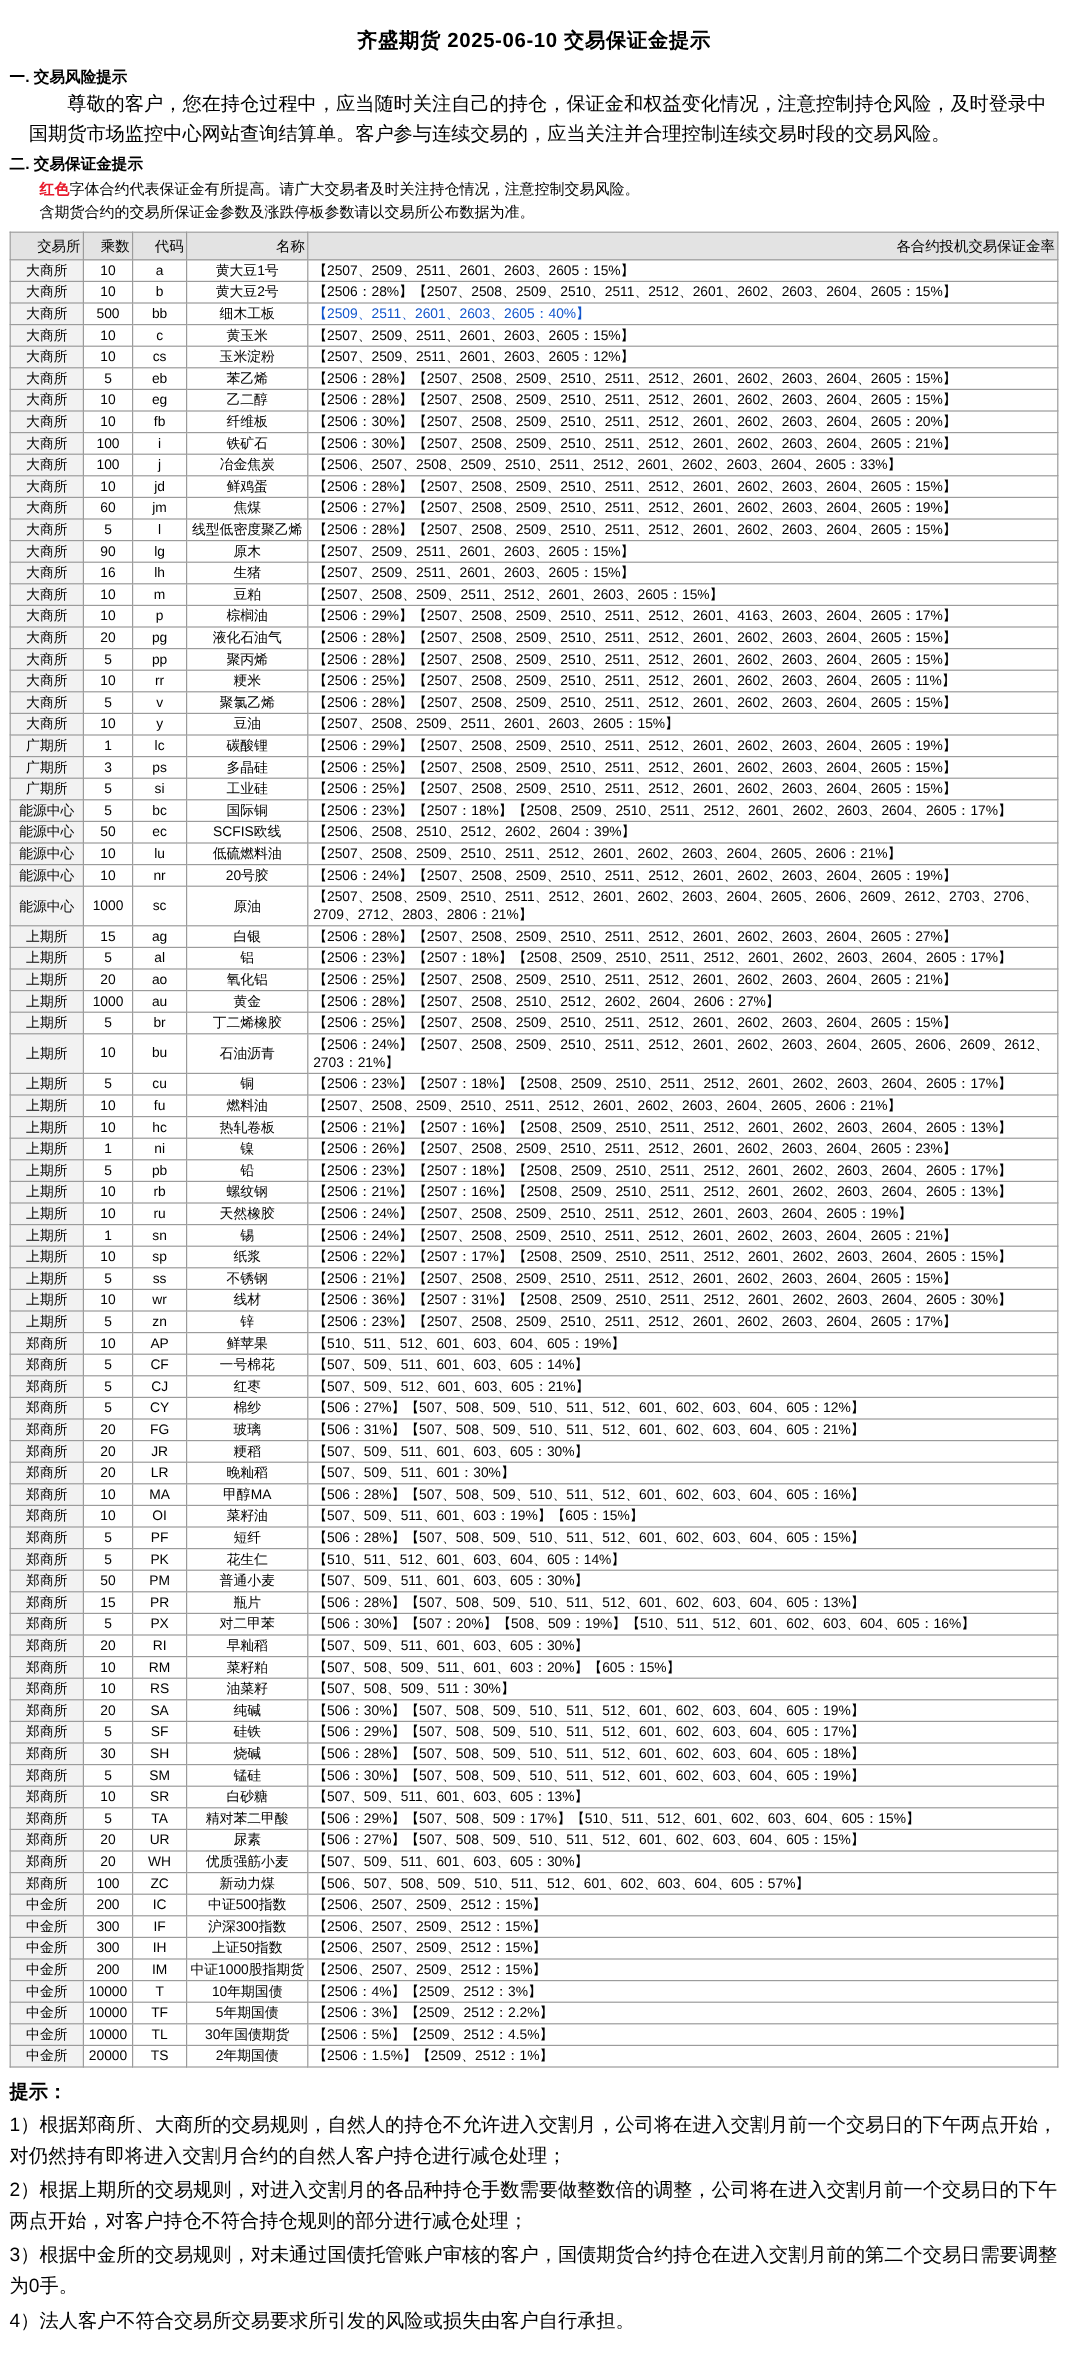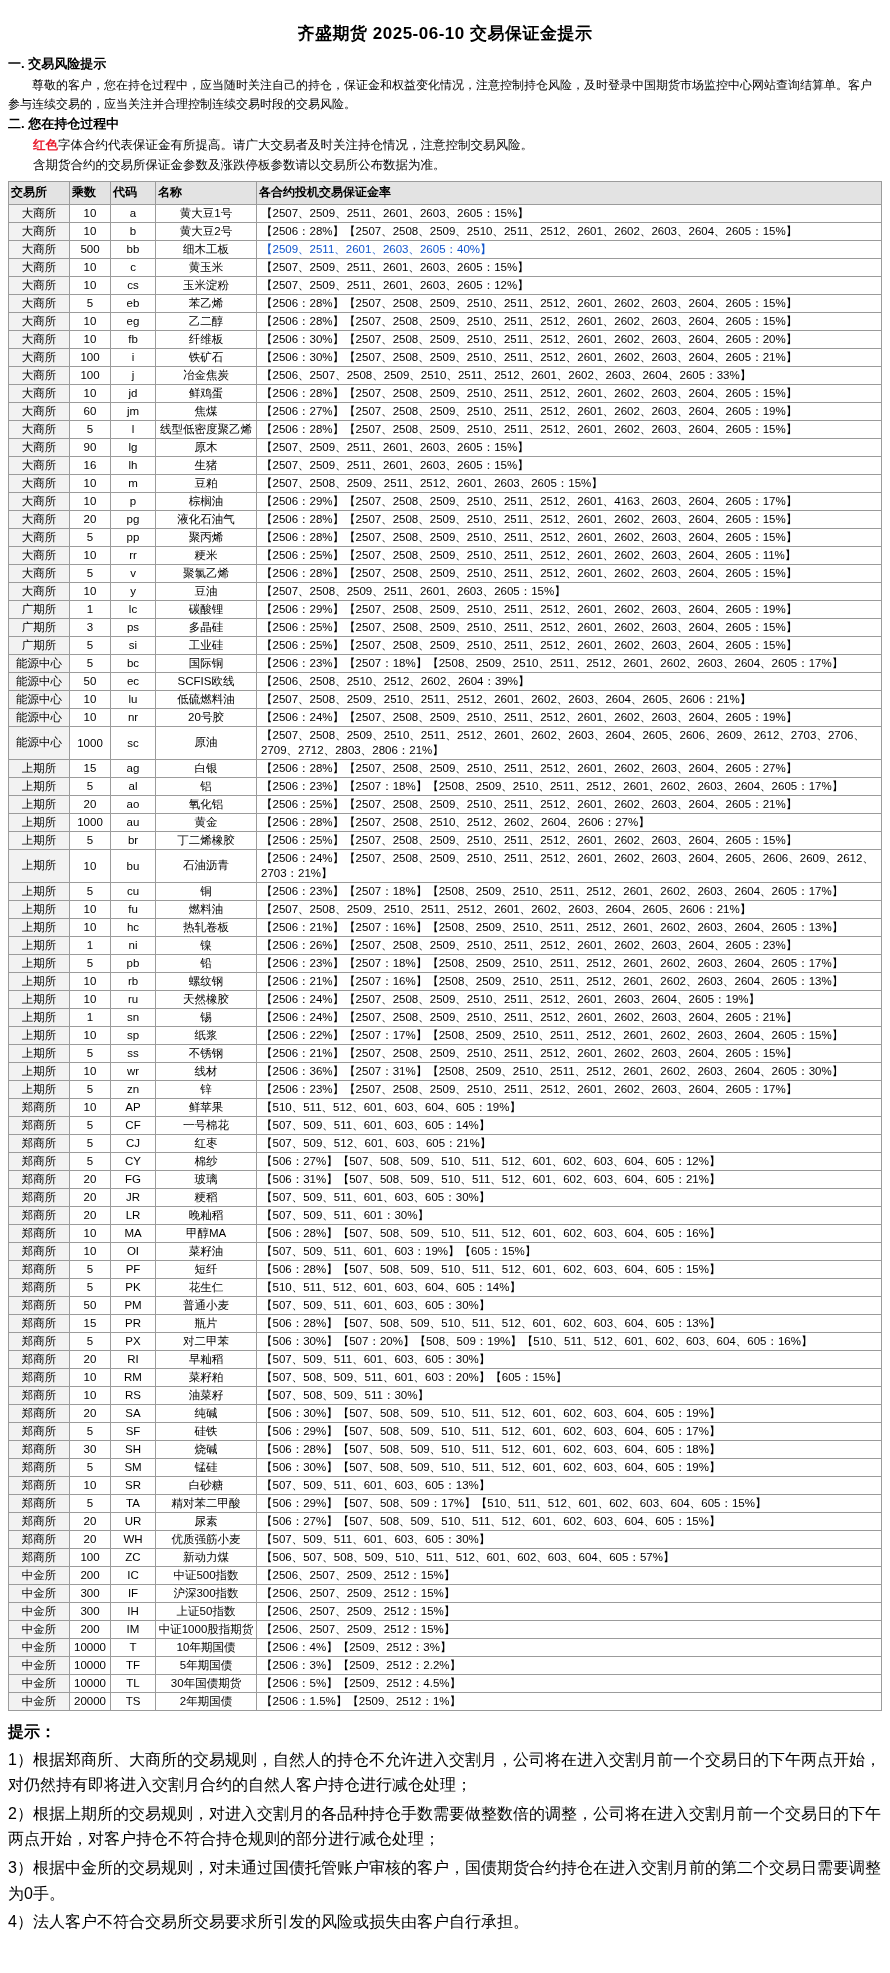--- a/index.html
+++ b/index.html
@@ -1,25 +1,25 @@
 <!DOCTYPE html>
 <html><head>
 <meta charset="utf-8">
 <style>
   html,body{margin:0;padding:0;background:#fff;}
   body{font-family:"Liberation Sans","DejaVu Sans",sans-serif;color:#000;}
   .page{width:890px;margin:0 auto;padding:16px 8px 10px 8px;box-sizing:border-box;}
   .title{text-align:center;font-size:17px;font-weight:bold;padding:6px 0 8px 0;letter-spacing:.5px;}
   .sec-title{font-size:13px;font-weight:bold;margin:2px 0 3px 0;}
-  .para{font-size:12px;line-height:1.55;text-indent:2em;margin:0 0 2px 0;}
+  .para{font-size:16px;line-height:1.55;text-indent:2em;margin:0 0 2px 16px;}
   .para2{font-size:12.5px;line-height:1.55;text-indent:2em;margin:0;font-family:Liberation Serif, serif;}
   .red{color:#e8192c;font-weight:bold;}
   table{border-collapse:collapse;width:100%;table-layout:fixed;margin-top:6px;}
   th,td{border:1px solid #9b9b9b;font-size:11.5px;padding:1px 2px;vertical-align:middle;}
-  thead th{background:#e3e3e3;font-weight:bold;text-align:left;height:20px;font-size:12px;}
+  thead th{background:#e3e3e3;font-weight:normal;text-align:right;height:20px;font-size:12px;}
   td.exch{text-align:center;width:56px;background:#f2f2f2;}
   td.lot{text-align:center;width:36px;}
   td.code{text-align:center;width:40px;}
   td.name{text-align:center;width:96px;}
   td.rate{text-align:left;padding-left:4px;}
   tbody tr{height:15px;}
   .blue{color:#1155cc;}
   .notes{margin-top:8px;font-size:16px;line-height:1.6;}
   .notes .nh{font-weight:bold;margin-bottom:2px;}
   .notes p{margin:0 0 3px 0;}
@@ -30,21 +30,21 @@
 <div class="page">
 
   <div class="title">齐盛期货 2025-06-10 交易保证金提示</div>
 
   <div>
     <div class="sec-title">一. 交易风险提示</div>
     <p class="para">尊敬的客户，您在持仓过程中，应当随时关注自己的持仓，保证金和权益变化情况，注意控制持仓风险，及时登录中国期货市场监控中心网站查询结算单。客户参与连续交易的，应当关注并合理控制连续交易时段的交易风险。</p>
   </div>
 
   <div>
-    <div class="sec-title">二. 您在持仓过程中</div>
+    <div class="sec-title">二. 交易保证金提示</div>
     <p class="para2"><span class="red">红色</span><span>字体合约代表保证金有所提高。请广大交易者及时关注持仓情况，注意控制交易风险。</span></p>
     <p class="para2">含期货合约的交易所保证金参数及涨跌停板参数请以交易所公布数据为准。</p>
   </div>
 
   <table>
     <thead>
       <tr>
         <th style="width:56px">交易所</th>
         <th style="width:36px">乘数</th>
         <th style="width:40px">代码</th>

